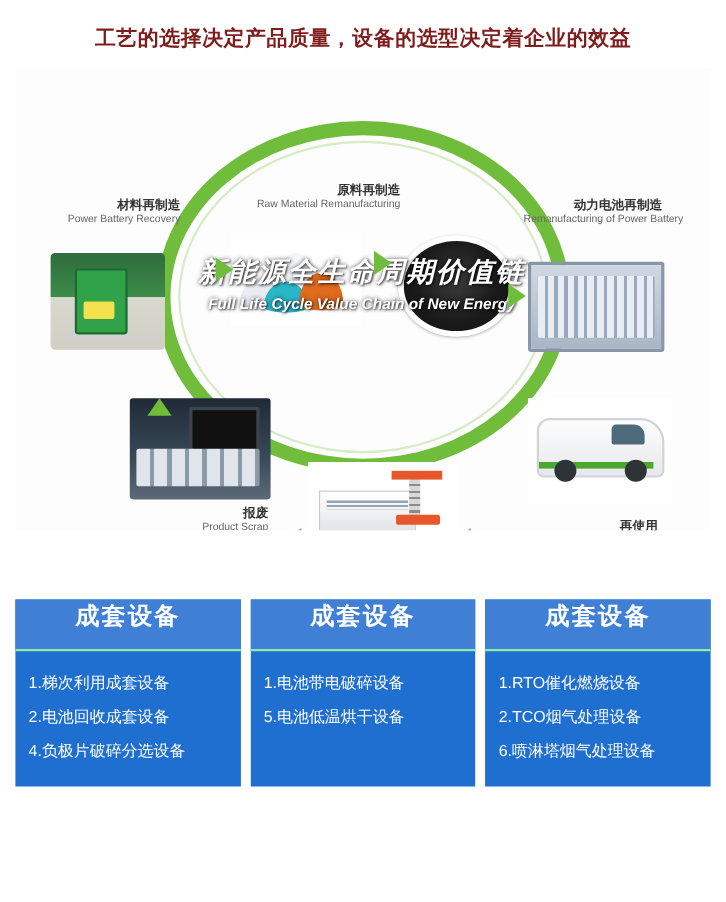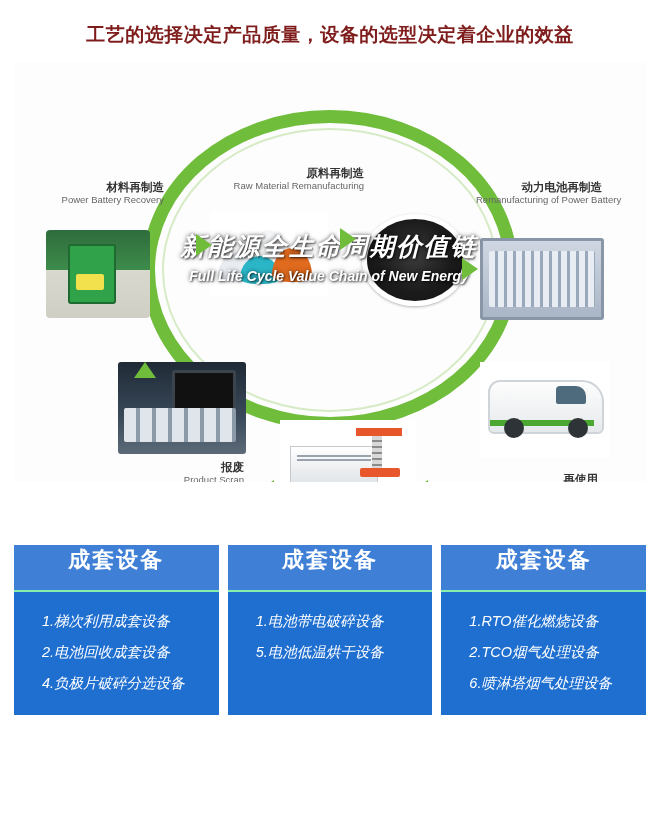--- a/index.html
+++ b/index.html
@@ -260,22 +260,21 @@
     background: #3f7fd6;
     color: #ffffff;
     font-size: 22px;
     font-weight: bold;
     text-align: center;
     letter-spacing: 2px;
     padding: 0 0 15px 0;
     border-bottom: 2px solid #86efac;
   }
   .card-body {
-    padding: 14px 10px 16px 28px;
-    font-style: italic;
+    padding: 14px 10px 16px 12px;
   }
   .card-item {
     color: #ffffff;
     font-size: 14.5px;
     line-height: 1.45;
     padding: 5px 0;
     white-space: nowrap;
   }
 </style>
 </head>

